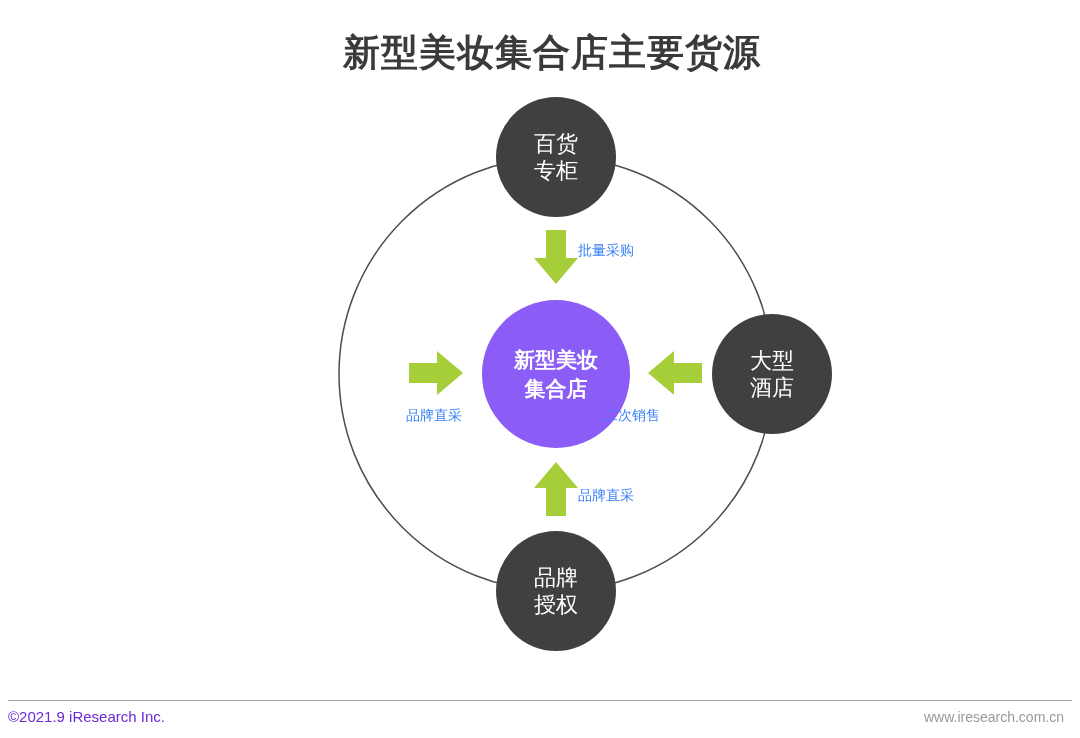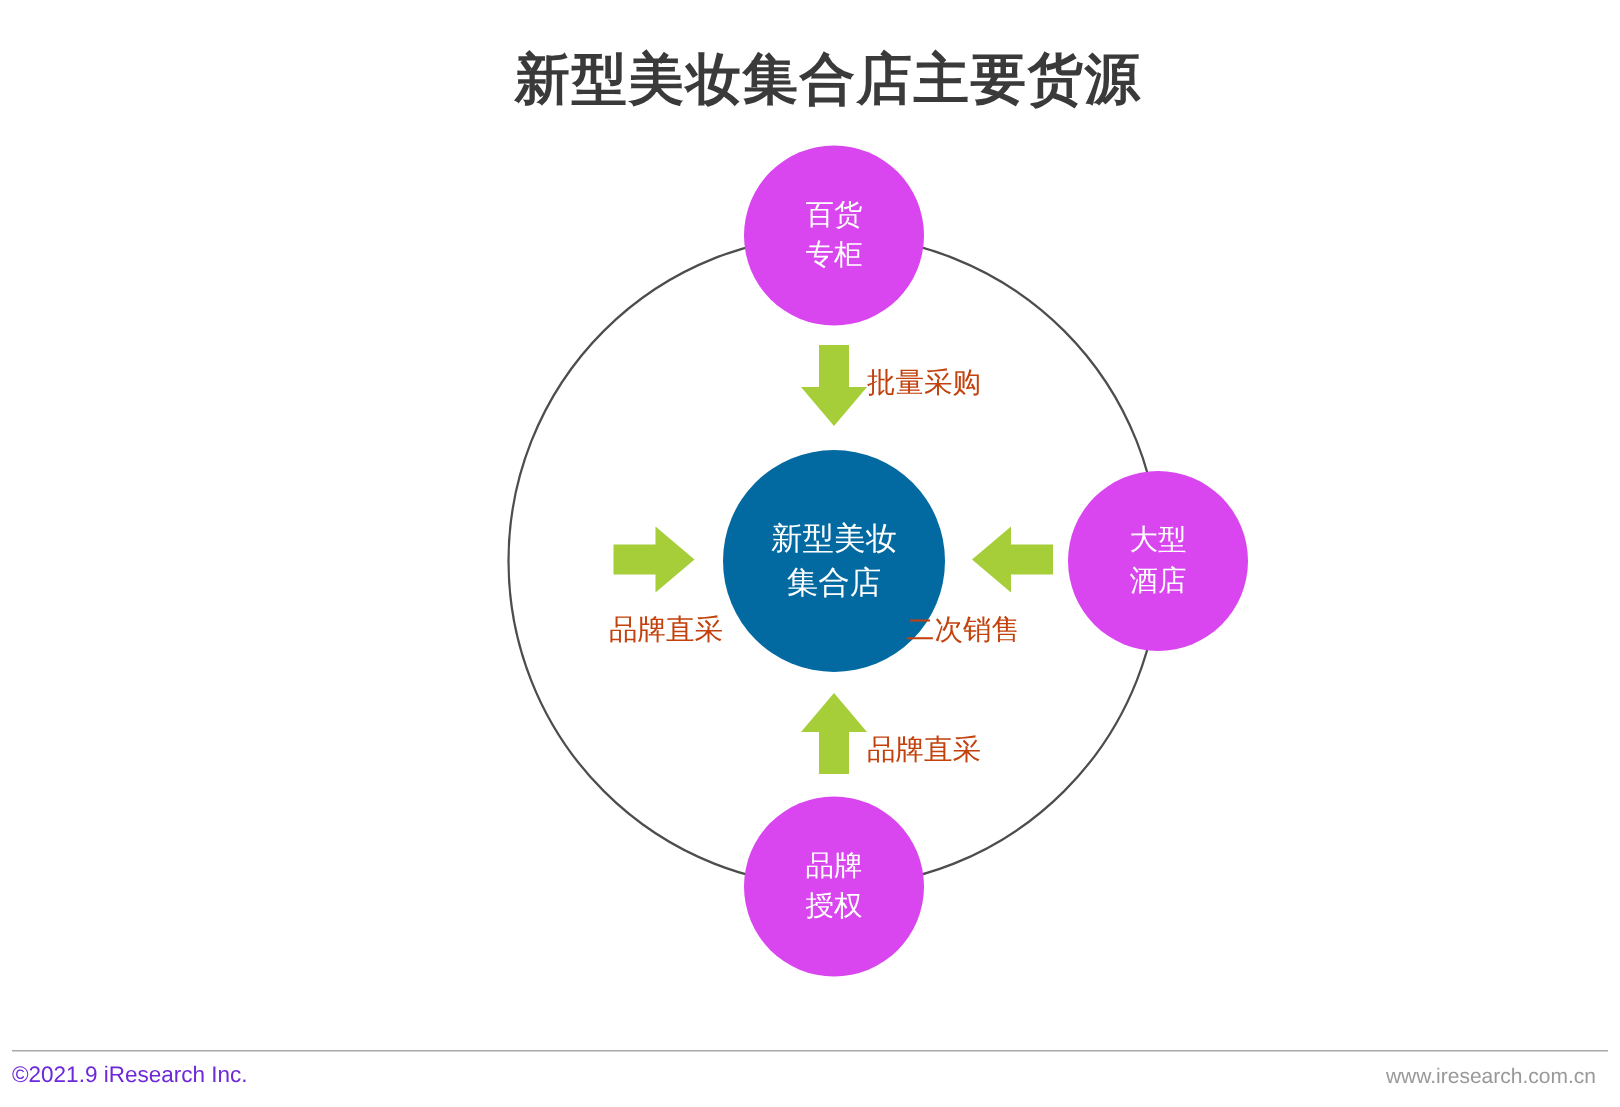--- a/index.html
+++ b/index.html
@@ -32,40 +32,40 @@
     position: absolute;
     border-radius: 50%;
     display: flex;
     align-items: center;
     justify-content: center;
     text-align: center;
     color: #ffffff;
   }
   .node-blue {
     width: 120px; height: 120px;
-    background: #d946ef;
-    font-size: 19px;
+    background: #404040;
+    font-size: 22px;
     line-height: 27px;
   }
   .node-center {
     width: 148px; height: 148px;
-    background: #0369a1;
+    background: #8b5cf6;
     font-size: 21px;
-    font-weight: 400;
+    font-weight: 700;
     line-height: 29px;
   }
   .node-top    { left: 496px; top: 97px;  }
   .node-left   { left: 279px; top: 314px; }
   .node-right  { left: 712px; top: 314px; }
   .node-bottom { left: 496px; top: 531px; }
   .node-middle { left: 482px; top: 300px; }
   .flow-label {
     position: absolute;
-    font-size: 19px;
-    color: #c2410c;
+    font-size: 14px;
+    color: #3b82f6;
     white-space: nowrap;
   }
   .flow-label-top    { left: 578px; top: 242px; }
   .flow-label-left   { left: 406px; top: 407px; }
   .flow-label-right  { left: 604px; top: 407px; }
   .flow-label-bottom { left: 578px; top: 487px; }
   .footer-source {
     position: absolute;
     left: 8px; top: 677px;
     font-size: 13px;

